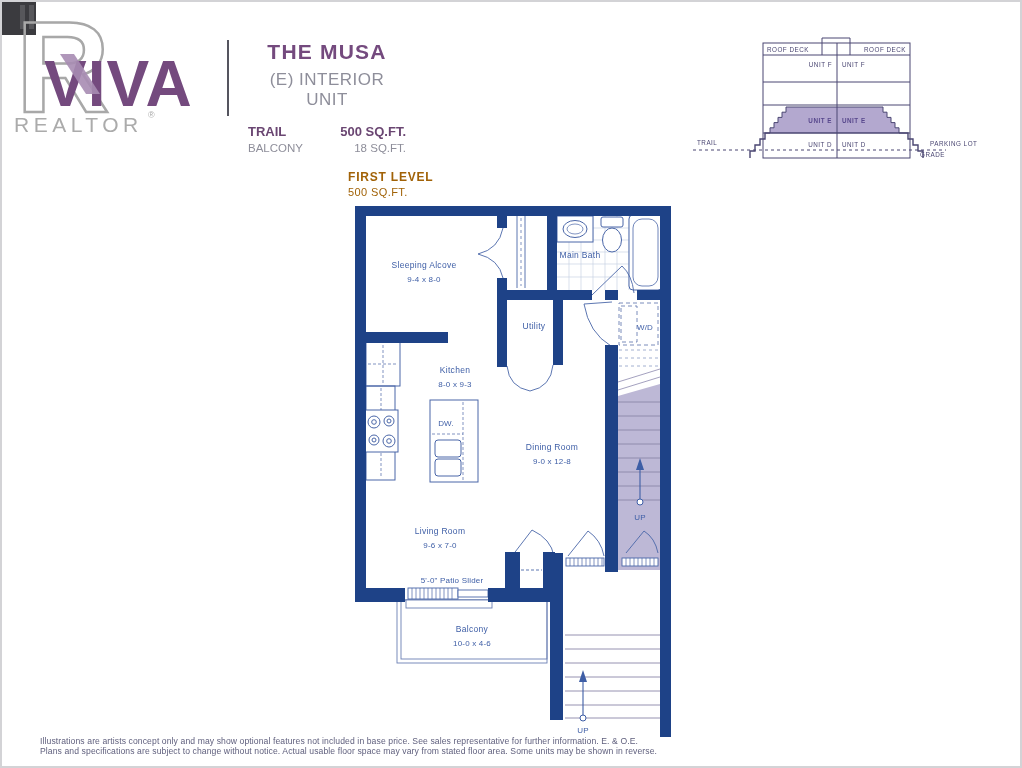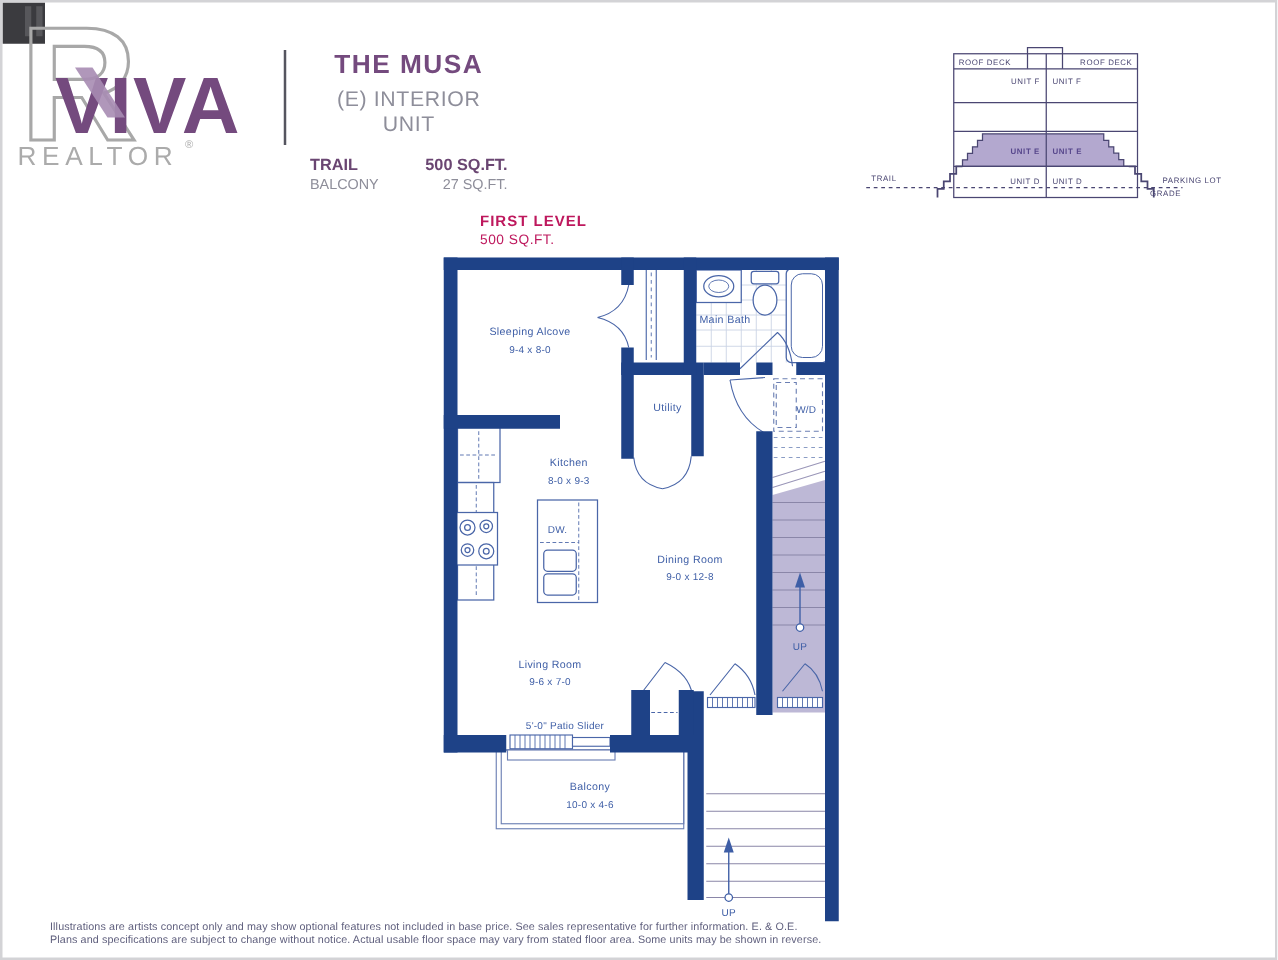--- a/index.html
+++ b/index.html
@@ -11,21 +11,21 @@
   
   .divider{position:absolute;left:227px;top:40px;width:2px;height:76px;background:#55555f;}
   .title-block{position:absolute;left:248px;top:40px;width:158px;text-align:center;}
   .plan-name{font-size:21px;font-weight:bold;letter-spacing:1.2px;color:#744a7e;}
   .unit-type{font-size:17px;letter-spacing:.5px;color:#8e8e9a;margin-top:6px;}
   .area-rows{margin-top:14px;width:158px;}
   .area-row{display:flex;justify-content:space-between;align-items:baseline;}
   .area-row.total{font-size:13px;font-weight:bold;color:#6a4672;}
   .area-row.balcony{font-size:11.5px;color:#8e8e9a;margin-top:3px;}
   
-  .level-block{position:absolute;left:384px;top:170px;color:#be185d;}
+  .level-block{position:absolute;left:348px;top:170px;color:#a16207;}
   .level-title{font-size:12px;font-weight:bold;letter-spacing:.8px;}
   .level-area{font-size:11px;margin-top:2px;letter-spacing:.4px;}
   
   .disclaimer{position:absolute;left:40px;top:737px;width:950px;font-size:8.6px;
     line-height:9.8px;color:#60607e;letter-spacing:.1px;}
   .watermark{position:absolute;left:3px;top:780px;font-size:19.5px;color:#a9a9a9;letter-spacing:.5px;}
   
   svg{position:absolute;}
   .lbl{font-size:8.5px;fill:#3e5ea6;letter-spacing:.3px;text-anchor:middle;font-family:"Liberation Sans",sans-serif;}
   .dim{font-size:8px;fill:#3e5ea6;letter-spacing:.2px;text-anchor:middle;font-family:"Liberation Sans",sans-serif;}
@@ -56,21 +56,21 @@
 <div class="title-block">
   <div class="plan-name">THE MUSA</div>
   <div class="unit-type">(E) INTERIOR UNIT</div>
   <div class="area-rows">
     <div class="area-row total">
       <span>TRAIL</span>
       <span>500 SQ.FT.</span>
     </div>
     <div class="area-row balcony">
       <span>BALCONY</span>
-      <span>27 SQ.FT.</span>
+      <span>18 SQ.FT.</span>
     </div>
   </div>
 </div>
 
 <svg style="left:688px;top:28px;" width="340" height="140" viewBox="688 28 340 140">
   <g stroke="#4a4672" stroke-width="1" fill="none">
     <path d="M790 107 H883 l0 5.2 l4 0 l0 5.2 l4 0 l0 5.2 l4 0 l0 5.2 l4 0 l0 5.2 l4 0 L770 133 l0 -5.2 l4 0 l0 -5.2 l4 0 l0 -5.2 l4 0 l0 -5.2 l4 0 l0 -5.2 l4 0 Z" fill="#b3a8cf"></path>
     <rect x="763" y="43" width="147" height="115"></rect>
     <path d="M763 55 H910 M763 82 H910 M763 105 H910 M763 133 H910"></path>
     <path d="M837 43 V158"></path>

